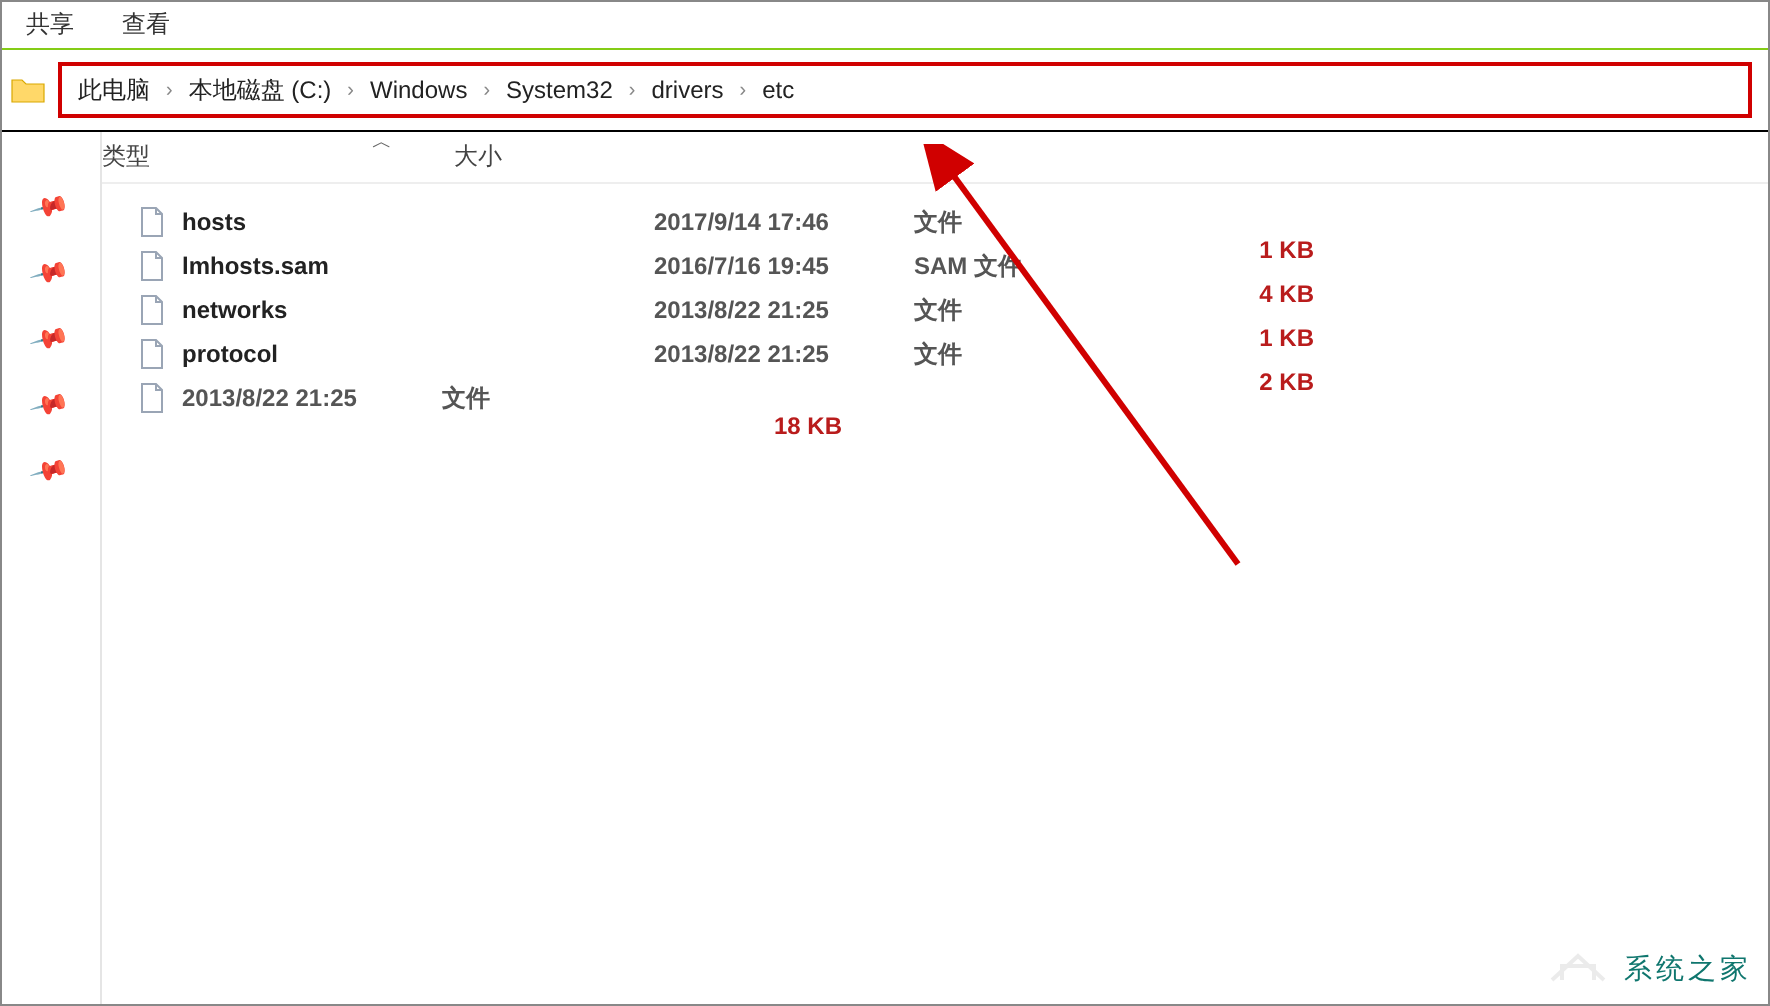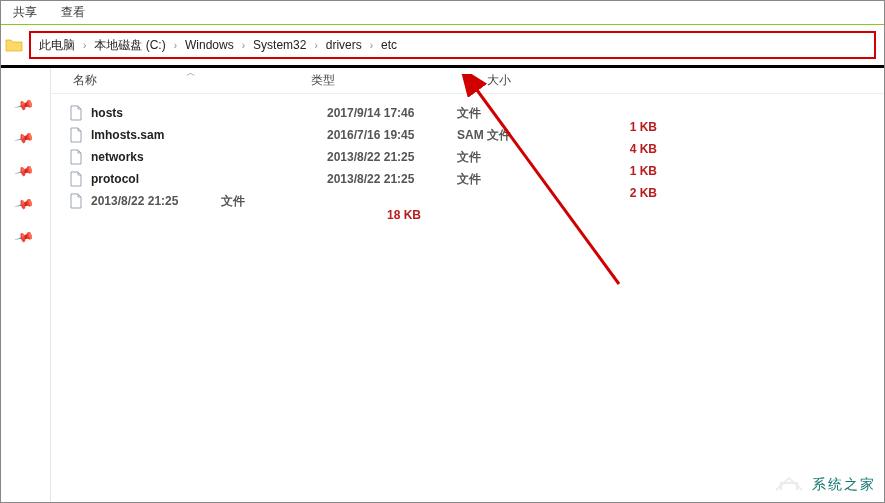--- a/index.html
+++ b/index.html
@@ -1,19 +1,19 @@
 <!DOCTYPE html>
 <html><head>
   <meta charset="utf-8">
   <style>
     * { margin: 0; padding: 0; box-sizing: border-box; font-family: "Microsoft YaHei", "Segoe UI", sans-serif; }
     body { background: #fff; width: 885px; height: 503px; position: relative; border: 1px solid #888; overflow: hidden; }
     .menubar { display: flex; gap: 24px; padding: 3px 12px; font-size: 12px; color: #333; border-bottom: 1px solid #84cc16; }
     .menubar span { cursor: default; }
-    .breadcrumb-row { display: flex; align-items: center; padding: 6px 8px 6px 4px; border-bottom: 3px solid #000000; justify-content: center; }
+    .breadcrumb-row { display: flex; align-items: center; padding: 6px 8px 6px 4px; border-bottom: 1px solid #000000; justify-content: center; }
     .folder-icon { width: 18px; height: 16px; margin-right: 6px; display: inline-flex; align-items: center; justify-content: center; }
     .breadcrumb-box { flex: 1; height: 28px; border: 2px solid #d00000; display: flex; align-items: center; padding: 0 6px; font-size: 12px; color: #222; }
     .bc-part { margin: 0 2px; }
     .bc-sep { color: #888; margin: 0 6px; font-size: 10px; }
     .content-row { display: flex; height: calc(100% - 60px); }
     .sidebar { width: 50px; border-right: 1px solid #e5e5e5; display: flex; flex-direction: column; align-items: center; padding-top: 30px; gap: 18px; }
     .pin { color: #7a8aa0; font-size: 13px; transform: rotate(30deg); }
     .main { flex: 1; position: relative; }
     .headers { display: flex; font-size: 12px; color: #444; height: 26px; align-items: center; border-bottom: 1px solid #eee; position: relative; }
     .col-name { width: 260px; padding-left: 22px; }
@@ -66,21 +66,20 @@
     <span class="pin">📌</span>
     <span class="pin">📌</span>
     <span class="pin">📌</span>
     <span class="pin">📌</span>
     <span class="pin">📌</span>
   </div>
 
   <div class="main">
     <div class="headers">
       <span class="sort-caret">︿</span>
-      <div class="col-name">名称</div>
       <div class="col-type">类型</div>
       <div class="col-size">大小</div>
     </div>
     <div class="files" id="files">
         <div class="file-row">
           <span class="icon">
             <svg width="14" height="16" viewBox="0 0 14 16">
               <path d="M2 1h7l3 3v11H2z" fill="#fff" stroke="#9aa5b5"></path>
               <path d="M9 1v3h3" fill="none" stroke="#9aa5b5"></path>
             </svg>

